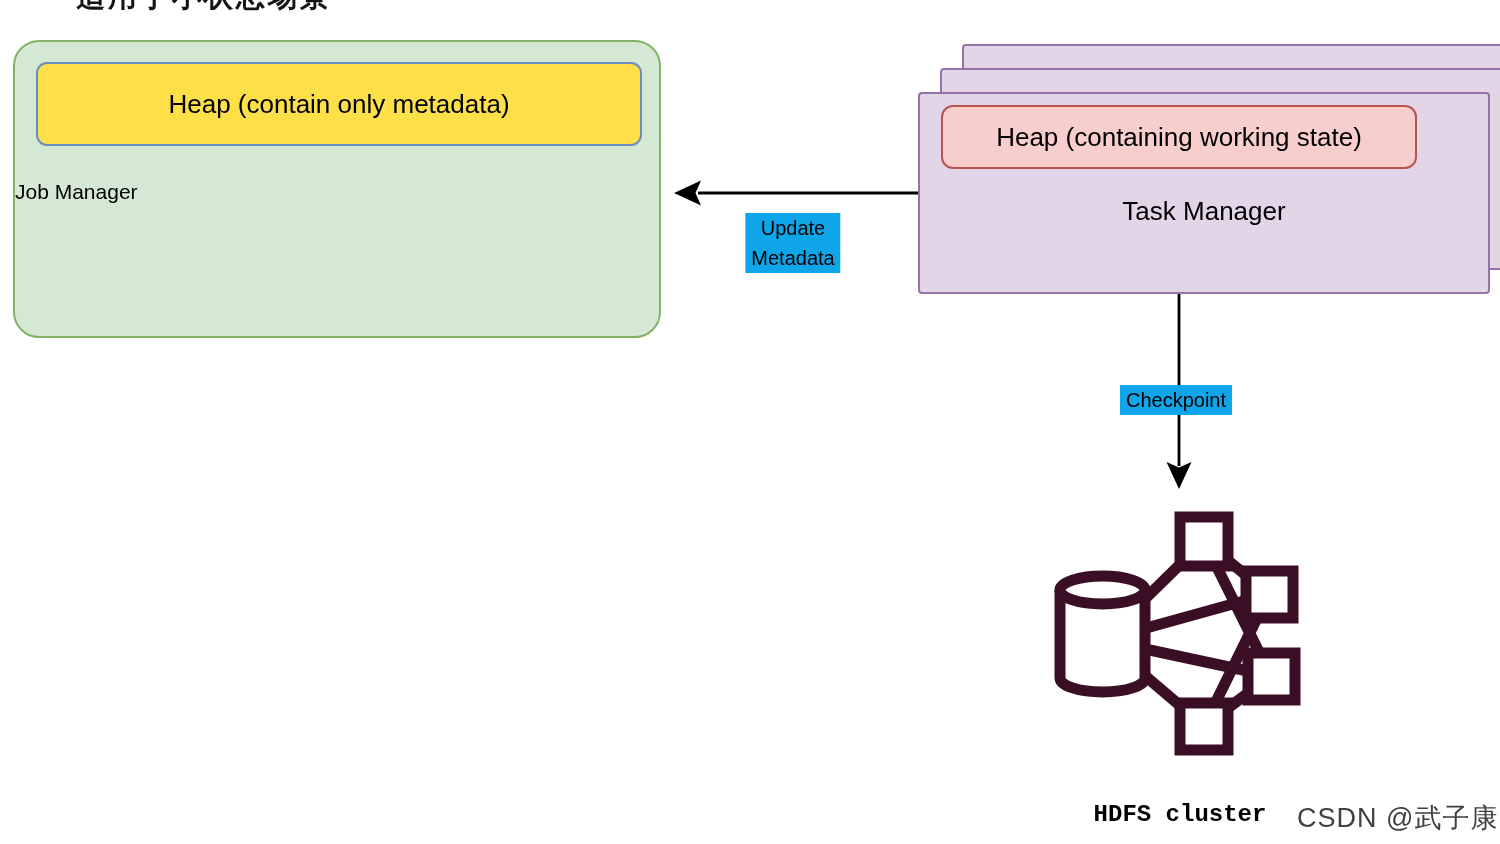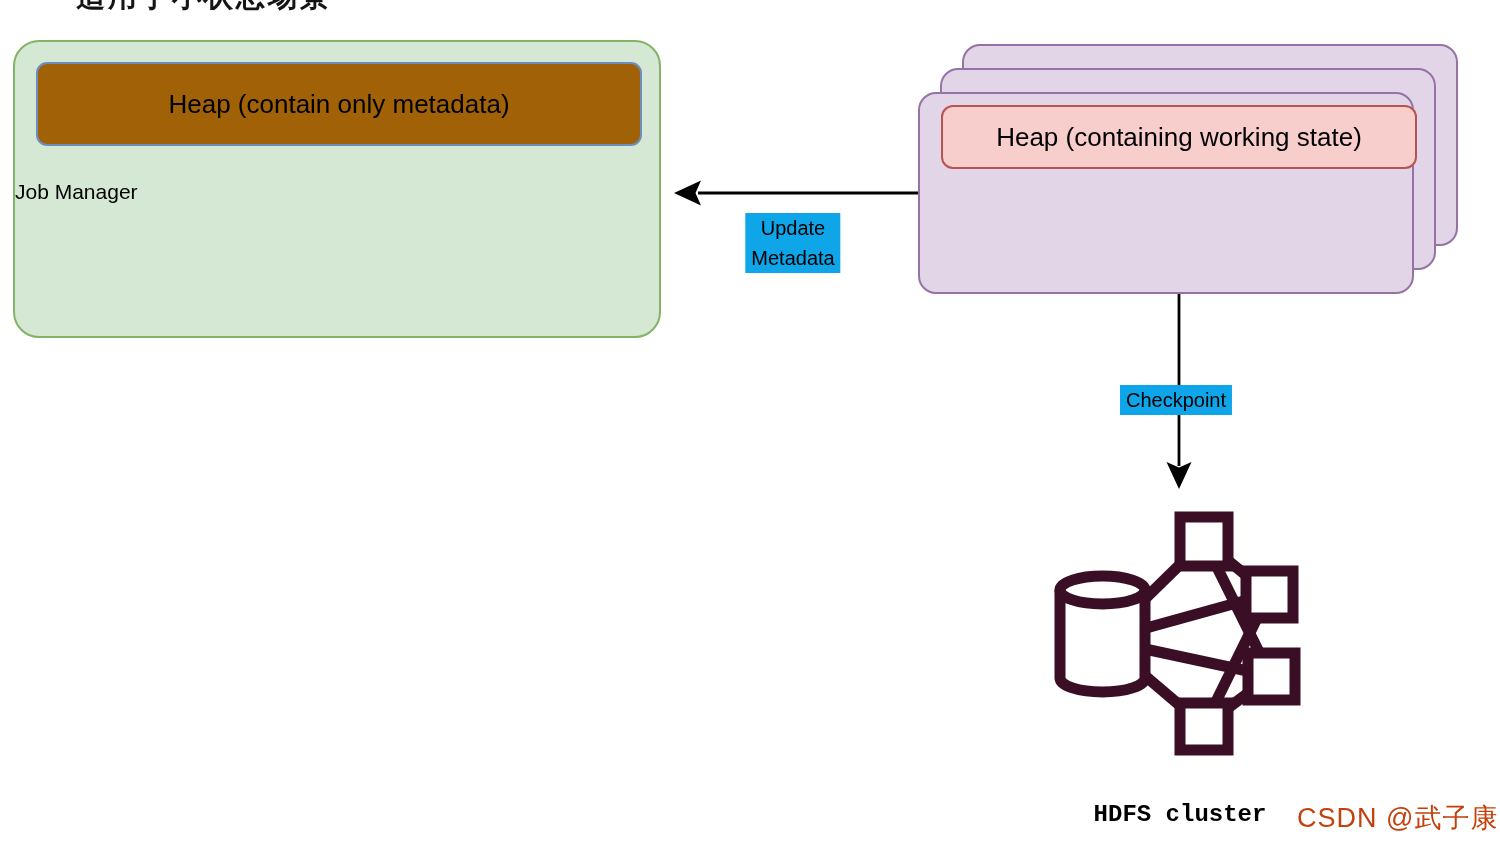--- a/index.html
+++ b/index.html
@@ -12,30 +12,30 @@
     position:absolute;left:76px;top:-23px;font-size:29px;font-weight:700;
     letter-spacing:3px;color:#141414;white-space:nowrap;
   }
   
   .job-box{
     position:absolute;left:13px;top:40px;width:648px;height:298px;
     background:#d5e8d4;border:2px solid #82b366;border-radius:26px;box-sizing:border-box;
   }
   .job-heap{
     position:absolute;left:21px;top:20px;width:606px;height:84px;
-    background:#a16207;border:2px solid #6c8ebf;border-radius:11px;box-sizing:border-box;
+    background:#fde047;border:2px solid #6c8ebf;border-radius:11px;box-sizing:border-box;
     display:flex;align-items:center;justify-content:center;font-size:26px;
   }
   .job-title{
     position:absolute;left:0;top:138px;width:100%;text-align:left;font-size:21px;
   }
   
   .tm-card{
-    position:absolute;width:496px;height:202px;
-    background:#e1d5e7;border:2px solid #9673a6;border-radius:18px;box-sizing:border-box;
+    position:absolute;width:572px;height:202px;
+    background:#e1d5e7;border:2px solid #9673a6;border-radius:4px;box-sizing:border-box;
   }
   .tm-back{left:962px;top:44px;}
   .tm-middle{left:940px;top:68px;}
   .tm-front{left:918px;top:92px;}
   .tm-heap{
     position:absolute;left:21px;top:11px;width:476px;height:64px;
     background:#f8cecc;border:2px solid #b85450;border-radius:12px;box-sizing:border-box;
     display:flex;align-items:center;justify-content:center;font-size:26px;
   }
   .tm-title{
@@ -51,21 +51,21 @@
   .label-update{left:793px;top:195px;}
   .label-checkpoint{left:1176px;top:352px;}
   
   .hdfs-icon{position:absolute;left:1053px;top:510px;}
   .hdfs-label{
     position:absolute;left:1055px;top:801px;width:250px;text-align:center;
     font-size:24px;font-weight:700;font-family:Liberation Mono, monospace;
   }
   
   .watermark{
-    position:absolute;left:1297px;top:800px;font-size:27px;color:#c2410c;
+    position:absolute;left:1297px;top:800px;font-size:27px;color:#404040;
     white-space:nowrap;letter-spacing:1px;
   }
 </style>
 </head>
 <body>
 
 <div class="canvas">
 
   <div class="clipped-heading">适用于小状态场景</div>
 
@@ -75,20 +75,21 @@
     </div>
     <div class="job-title">Job Manager</div>
   </div>
 
   <div class="tm-card tm-back"></div>
   <div class="tm-card tm-middle"></div>
   <div class="tm-card tm-front">
     <div class="tm-heap">
       <span>Heap (containing working state)</span>
     </div>
+    <div class="tm-title">Task Manager</div>
   </div>
 
   <svg class="arrows" viewBox="0 0 1500 844" xmlns="http://www.w3.org/2000/svg">
 
     <g>
       <line x1="918" y1="193" x2="698" y2="193" stroke="#000000" stroke-width="2.8"></line>
       <polygon points="674,193 701,180.5 695.5,193 701,205.5" fill="#000000"></polygon>
     </g>
 
     <g>

